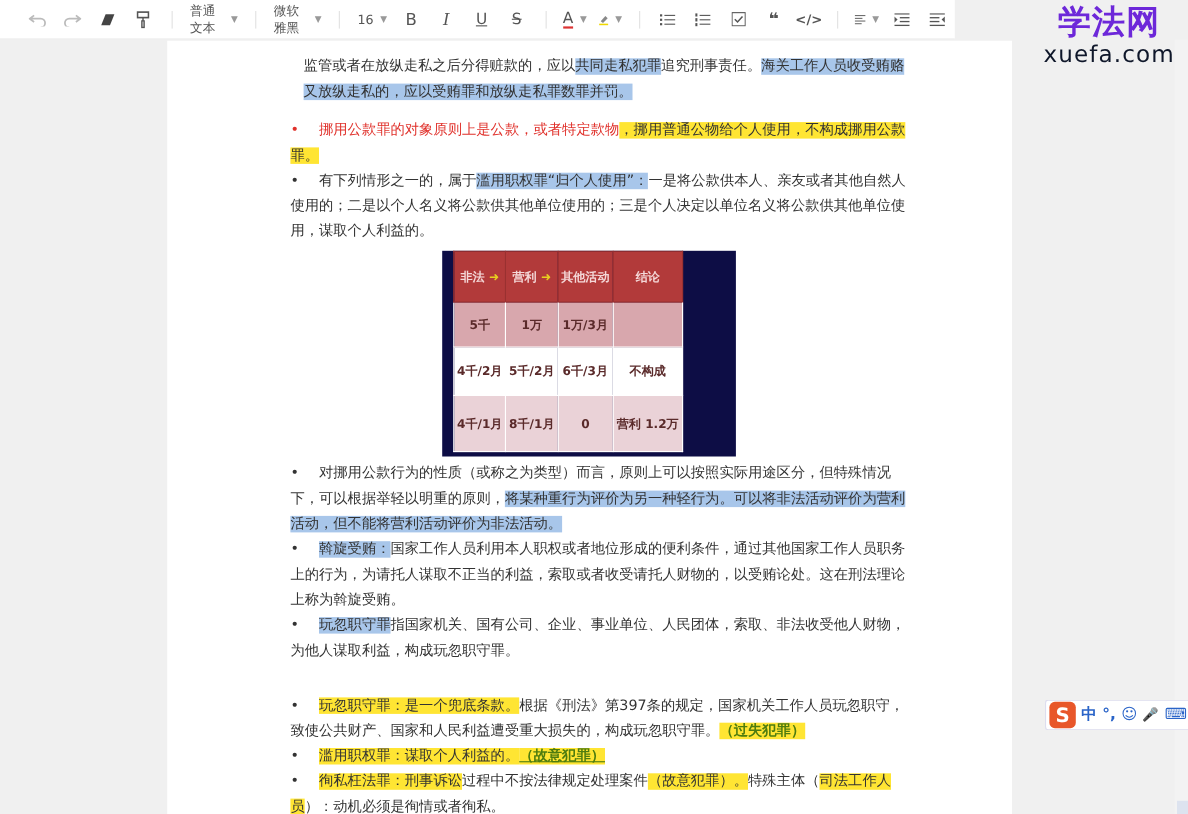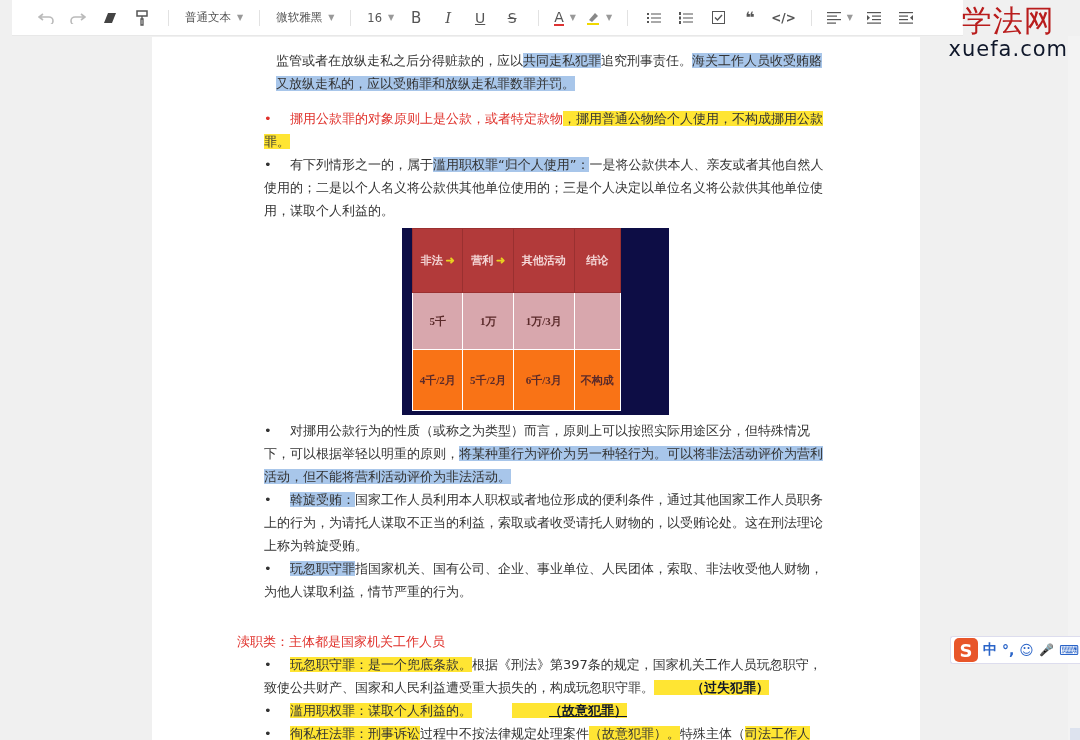--- a/index.html
+++ b/index.html
@@ -3,55 +3,55 @@
 <meta charset="utf-8">
 <style>
   html, body { margin:0; padding:0; }
   body {
     width:1080px; height:740px; overflow:hidden; position:relative;
     background:#f0f0f0;
     font-family:"DejaVu Sans", "Liberation Sans", sans-serif;
     color:#333;
   }
   .toolbar {
-    position:absolute; left:12px; top:0; width:951px; height:36px;
+    position:absolute; left:0; top:0; width:868px; height:36px;
     background:#fff; border-bottom:1px solid #e8e8e8;
     display:flex; align-items:center; box-sizing:border-box; padding-left:18px;
     font-size:12px; color:#555; z-index:5;
   }
   .tb { display:inline-flex; align-items:center; justify-content:center; height:24px; min-width:22px; margin:0 5px; cursor:pointer; color:#555; font-size:14px; }
   .tb.disabled { color:#bbb; }
   .sep { width:1px; height:16px; background:#e2e2e2; margin:0 10px; }
   .dd { display:inline-flex; align-items:center; font-size:11.5px; color:#555; margin:0 6px; cursor:pointer; }
   .caret { font-size:8px; color:#999; margin-left:6px; }
   .logo { position:absolute; right:12px; top:4px; z-index:6; text-align:center; }
-  .logo .cn { font-size:30px; font-weight:normal; color:#b91c1c; letter-spacing:1px; line-height:34px; font-family:"DejaVu Sans", sans-serif; }
+  .logo .cn { font-size:30px; font-weight:bold; color:#6d28d9; letter-spacing:1px; line-height:34px; font-family:"DejaVu Sans", sans-serif; }
   .logo .en { font-size:21px; color:#0f172a; line-height:22px; letter-spacing:1px; font-family:"DejaVu Sans", sans-serif; }
 
   .page {
     position:absolute; left:152px; top:37px; width:768px; height:703px;
     background:#fff;
   }
   .content { position:absolute; left:112px; top:0; width:570px; font-size:13px; line-height:23px; color:#333; }
   .para { margin:12px; }
   .li { position:relative; padding-left:0; text-indent:26px; }
   .li .bullet { position:absolute; left:0; top:0; text-indent:0; width:10px; }
   .hl-blue { background:#a8c6ea; }
   .hl-yellow { background:#ffe533; }
   .red { color:#e0312b; }
-  .orange { color:#0f172a; font-weight:bold;padding-left:37px; }
-  .under { text-decoration:underline;margin-left:40px; }
+  .orange { color:#4d7c0f; font-weight:bold; }
+  .under { text-decoration:underline; }
 
   .figure { margin:6px 0 4px 138px; width:267px; height:187px; background:#0d0d45; position:relative; }
-  .figure table { position:absolute; left:10px; top:0; width:209px; height:183px; border-collapse:collapse; font-size:11px; font-weight:bold; color:#5a2a2a;font-family:Liberation Serif, serif; }
+  .figure table { position:absolute; left:10px; top:0; width:209px; height:183px; border-collapse:collapse; font-size:11px; font-weight:bold; color:#5a2a2a; }
   .figure th { background:#b23a3a; color:#f4d7d7; height:36px; font-size:11px; border:1px solid #9a3030; }
   .figure td { text-align:center; border:1px solid #ffffff; }
   .figure tr.r1 td { background:#d8a7ad; height:32px; }
   .figure tr.r2 td { background:#ecd5da; height:40px; }
-  .figure tr.r3 td { background:#f97316; height:34px; }
+  .figure tr.r3 td { background:#ffffff; height:34px; }
   .figure tr.r4 td { background:#ead2d7; height:40px; }
   .arrow { color:#e8d020; font-weight:bold; }
   .ime {
     position:absolute; left:950px; top:636px; width:130px; height:28px;
     background:#fff; border:1px solid #dde; border-right:none; border-radius:3px 0 0 3px;
     display:flex; align-items:center; gap:5px; padding-left:3px; box-sizing:border-box; z-index:7;
   }
   .ime .s { width:24px; height:24px; background:#e8562a; color:#fff; font-weight:bold; border-radius:5px; display:flex; align-items:center; justify-content:center; font-size:18px; }
   .ime span { color:#2a64c8; font-size:14px; font-weight:bold; }
   .scrollbar { position:absolute; right:0; top:36px; width:12px; height:704px; background:#f3f3f3; }
@@ -225,36 +225,41 @@
           <td>1万</td>
           <td>1万/3月</td>
           <td></td>
         </tr>
         <tr class="r3">
           <td>4千/2月</td>
           <td>5千/2月</td>
           <td>6千/3月</td>
           <td>不构成</td>
         </tr>
+        <tr class="r4">
+          <td>4千/1月</td>
+          <td>8千/1月</td>
+          <td>0</td>
+          <td>营利 1.2万</td>
+        </tr>
       </tbody>
         </table>
     </div>
 
     <div class="li">
       <span class="bullet">•</span><span>对挪用公款行为的性质（或称之为类型）而言，原则上可以按照实际用途区分，但特殊情况下，可以根据举轻以明重的原则，</span><span class="hl-blue">将某种重行为评价为另一种轻行为。可以将非法活动评价为营利活动，但不能将营利活动评价为非法活动。</span>
     </div>
     <div class="li">
       <span class="bullet">•</span><span class="hl-blue">斡旋受贿：</span><span>国家工作人员利用本人职权或者地位形成的便利条件，通过其他国家工作人员职务上的行为，为请托人谋取不正当的利益，索取或者收受请托人财物的，以受贿论处。这在刑法理论上称为斡旋受贿。</span>
     </div>
     <div class="li">
-      <span class="bullet">•</span><span class="hl-blue">玩忽职守罪</span><span>指国家机关、国有公司、企业、事业单位、人民团体，索取、非法收受他人财物，为他人谋取利益，情节严重的行为。</span>
+      <span class="bullet">•</span><span class="hl-blue">玩忽职守罪</span><span>指国家机关、国有公司、企业、事业单位、人民团体，索取、非法收受他人财物，为他人谋取利益，构成玩忽职守罪。</span>
     </div>
 
     <div style="height:27px;"></div>
-    <div class="red" style="margin-left:-27px;">渎职类：主体都是国家机关工作人员</div>
 
     <div class="li" style="margin-left:0;">
       <span class="bullet">•</span><span class="hl-yellow">玩忽职守罪：是一个兜底条款。</span><span>根据《刑法》第397条的规定，国家机关工作人员玩忽职守，致使公共财产、国家和人民利益遭受重大损失的，构成玩忽职守罪。</span><span class="hl-yellow orange">（过失犯罪）</span>
     </div>
     <div class="li">
       <span class="bullet">•</span><span class="hl-yellow">滥用职权罪：谋取个人利益的。</span><span class="hl-yellow orange under">（故意犯罪）</span>
     </div>
     <div class="li">
       <span class="bullet">•</span><span class="hl-yellow">徇私枉法罪：刑事诉讼</span><span>过程中不按法律规定处理案件</span><span class="hl-yellow">（故意犯罪）。</span><span>特殊主体（</span><span class="hl-yellow">司法工作人员</span><span>）：动机必须是徇情或者徇私。</span>
     </div>

